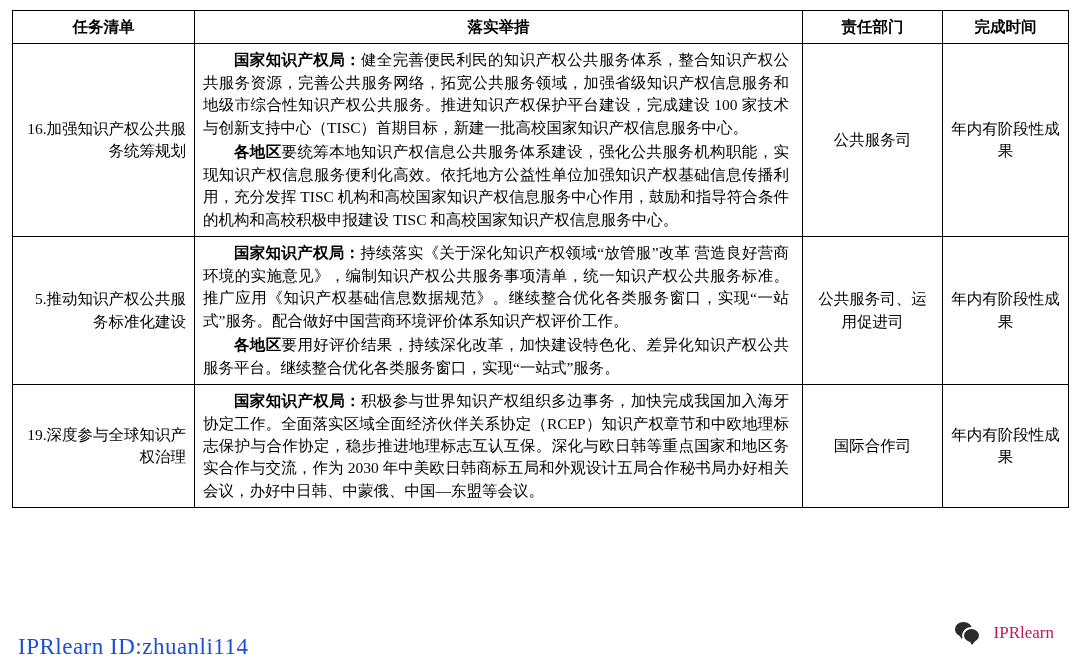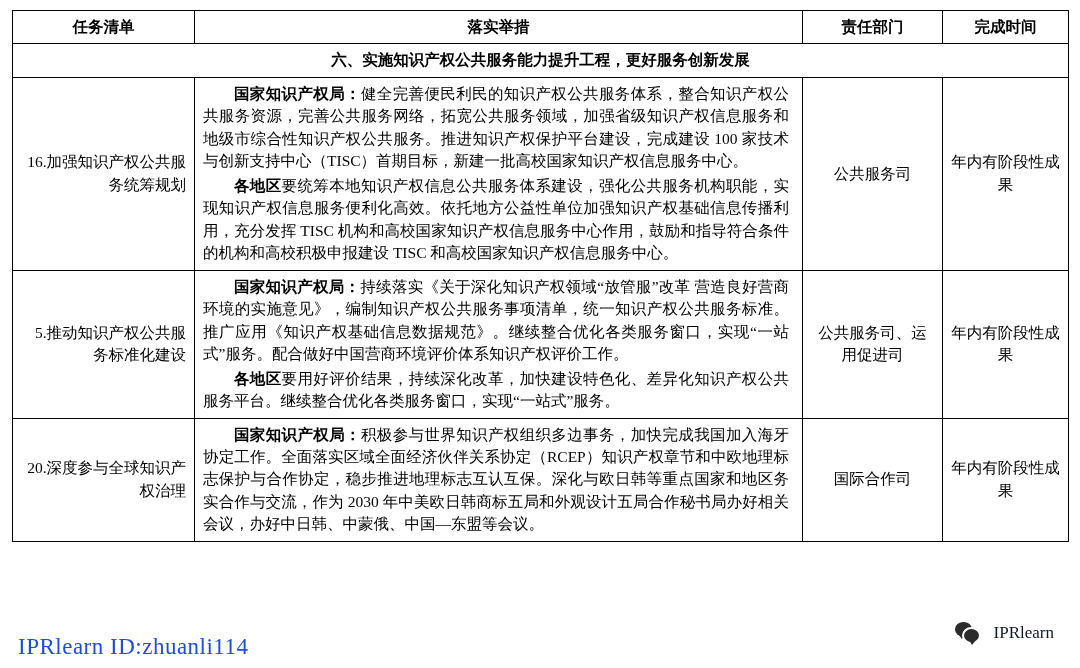--- a/index.html
+++ b/index.html
@@ -98,21 +98,21 @@
     color: #1d4ed8;
     letter-spacing: 0.5px;
   }
   .wechat-badge {
     position: absolute;
     right: 26px;
     bottom: 24px;
     display: flex;
     align-items: center;
     gap: 13px;
-    color: #0f172a;
+    color: #be185d;
   }
   .wechat-icon {
     width: 26px;
     height: 22px;
     position: relative;
     display: inline-block;
   }
   .wechat-icon .b1 {
     position: absolute;
     left: 0; top: 0;
@@ -166,23 +166,20 @@
     <thead>
       <tr>
         <th class="hdr">任务清单</th>
         <th class="hdr">落实举措</th>
         <th class="hdr">责任部门</th>
         <th class="hdr">完成时间</th>
       </tr>
     </thead>
     <tbody>
 
-      <tr class="section-row">
-        <td colspan="4">六、实施知识产权公共服务能力提升工程，更好服务创新发展</td>
-      </tr>
 
       <tr>
         <td class="task-cell">16.加强知识产权公共服务统筹规划</td>
         <td class="measure-cell">
           <p><b>国家知识产权局：</b><span>健全完善便民利民的知识产权公共服务体系，整合知识产权公共服务资源，完善公共服务网络，拓宽公共服务领域，加强省级知识产权信息服务和地级市综合性知识产权公共服务。推进知识产权保护平台建设，完成建设 100 家技术与创新支持中心（TISC）首期目标，新建一批高校国家知识产权信息服务中心。</span></p>
           <p><b>各地区</b><span>要统筹本地知识产权信息公共服务体系建设，强化公共服务机构职能，实现知识产权信息服务便利化高效。依托地方公益性单位加强知识产权基础信息传播利用，充分发挥 TISC 机构和高校国家知识产权信息服务中心作用，鼓励和指导符合条件的机构和高校积极申报建设 TISC 和高校国家知识产权信息服务中心。</span></p>
         </td>
         <td class="center-cell">公共服务司</td>
         <td class="center-cell">年内有阶段性成果</td>
       </tr>
@@ -192,21 +189,21 @@
         <td class="measure-cell">
           <p><b>国家知识产权局：</b><span>持续落实《关于深化知识产权领域“放管服”改革 营造良好营商环境的实施意见》，编制知识产权公共服务事项清单，统一知识产权公共服务标准。推广应用《知识产权基础信息数据规范》。继续整合优化各类服务窗口，实现“一站式”服务。配合做好中国营商环境评价体系知识产权评价工作。</span></p>
           <p><b>各地区</b><span>要用好评价结果，持续深化改革，加快建设特色化、差异化知识产权公共服务平台。继续整合优化各类服务窗口，实现“一站式”服务。</span></p>
         </td>
         <td class="center-cell">公共服务司、运用促进司</td>
         <td class="center-cell">年内有阶段性成果</td>
       </tr>
 
 
       <tr>
-        <td class="task-cell">20.深度参与全球知识产权治理</td>
+        <td class="task-cell">19.深度参与全球知识产权治理</td>
         <td class="measure-cell">
           <p><b>国家知识产权局：</b><span>积极参与世界知识产权组织多边事务，加快完成我国加入海牙协定工作。全面落实区域全面经济伙伴关系协定（RCEP）知识产权章节和中欧地理标志保护与合作协定，稳步推进地理标志互认互保。深化与欧日韩等重点国家和地区务实合作与交流，作为 2030 年中美欧日韩商标五局和外观设计五局合作秘书局办好相关会议，办好中日韩、中蒙俄、中国—东盟等会议。</span></p>
         </td>
         <td class="center-cell">国际合作司</td>
         <td class="center-cell">年内有阶段性成果</td>
       </tr>
 
     </tbody>
   </table>
 

